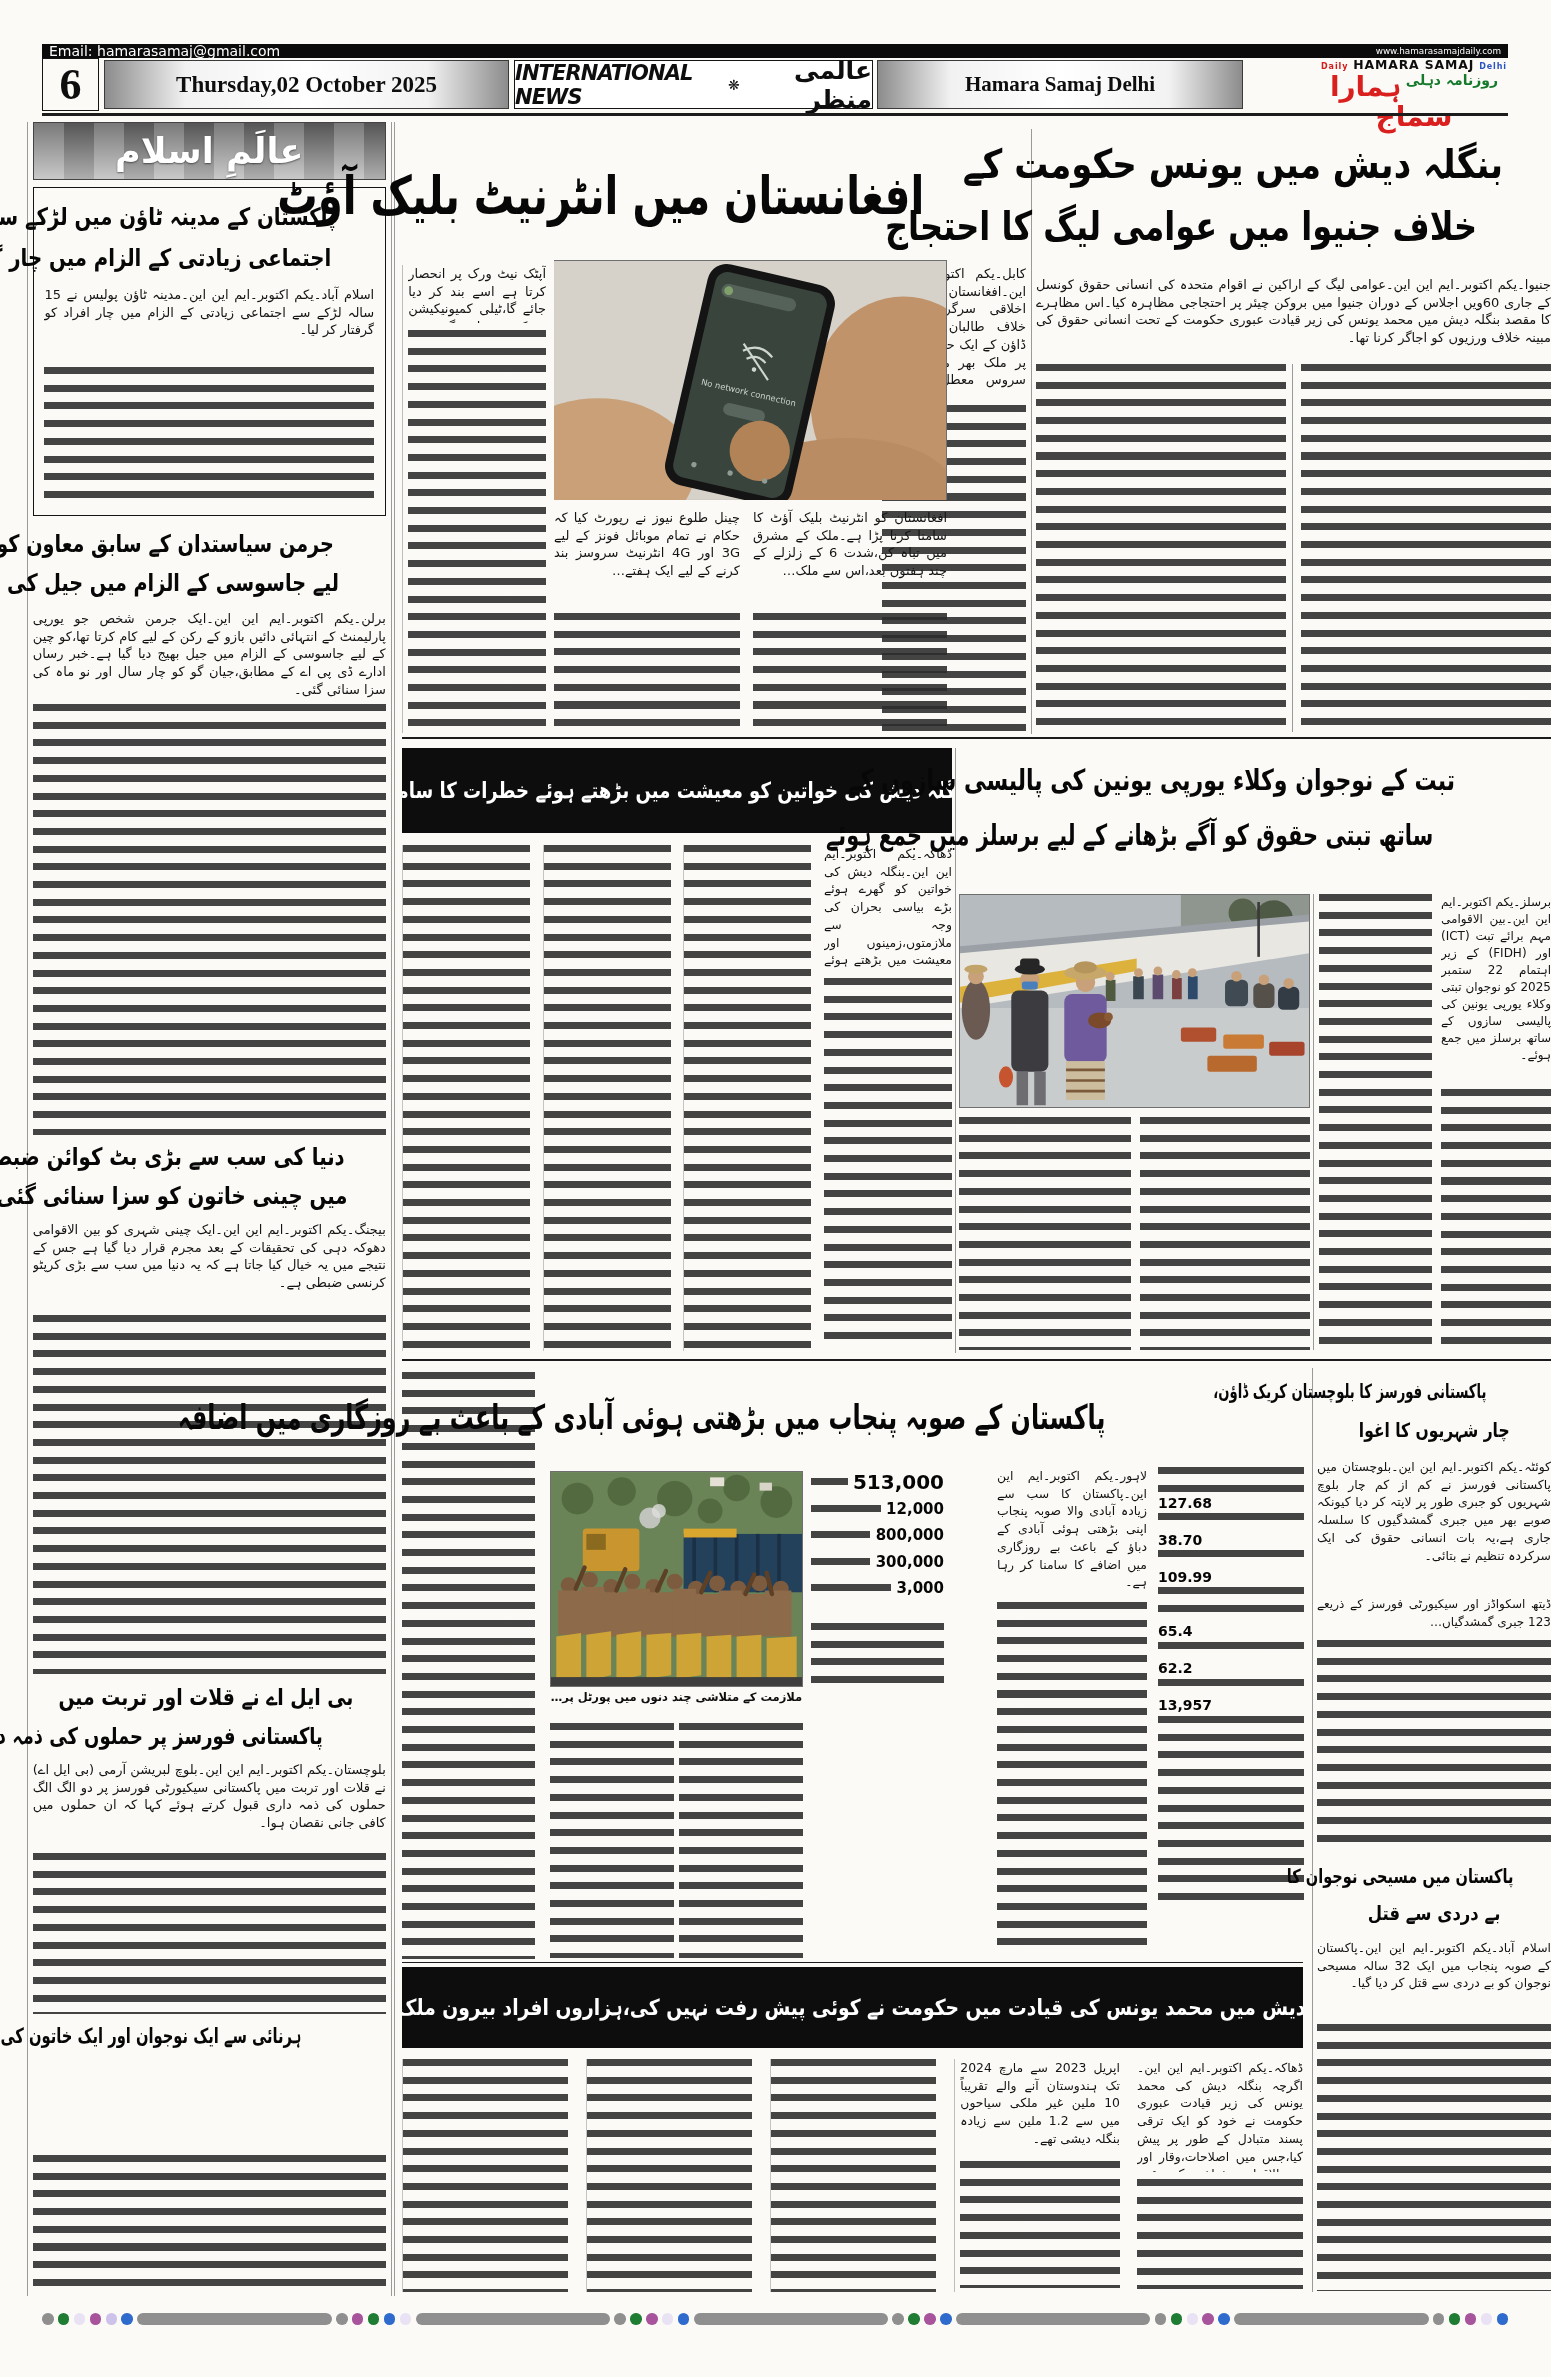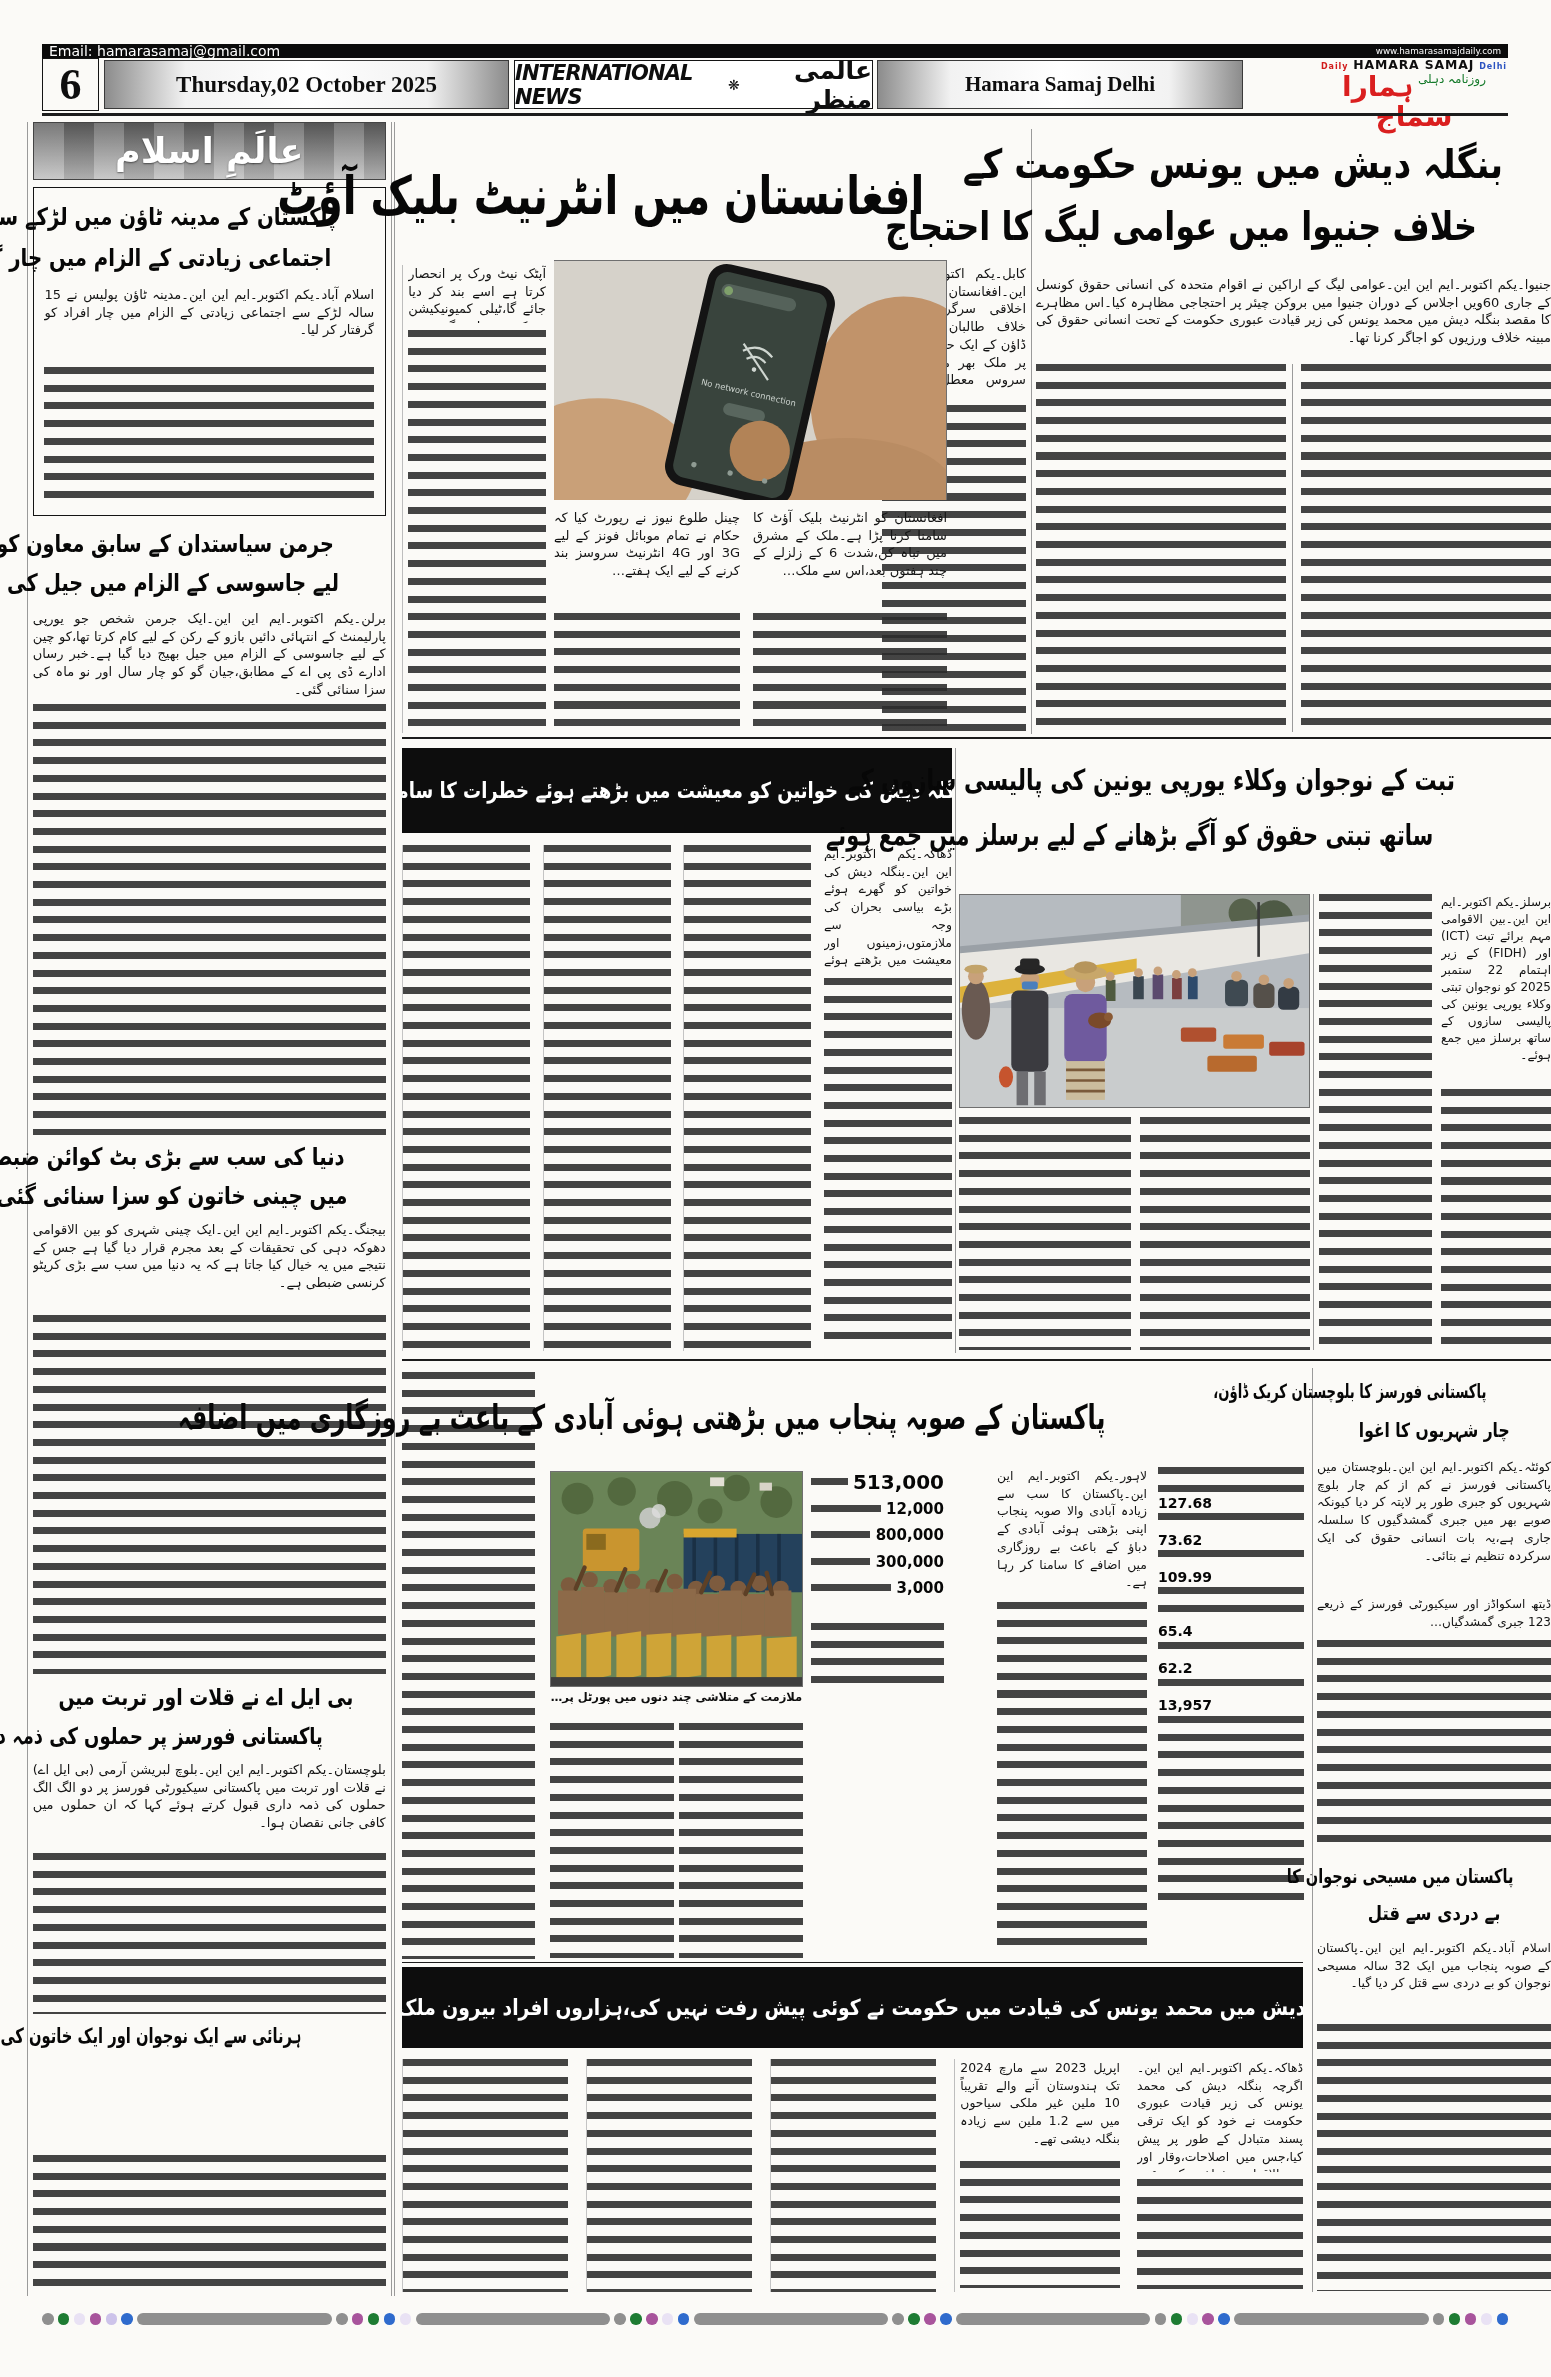--- a/index.html
+++ b/index.html
@@ -64,21 +64,21 @@
     <span class="serif en" style="font-size:21px;font-weight:bold">Hamara Samaj Delhi</span>
   </div>
 
   <div class="p" style="left:1319px;top:57px;width:190px;height:55px;text-align:center">
     <div class="en" style="font-size:12.4px;letter-spacing:0.9px">
       <span style="color:#d11a1a;font-size:8px;font-weight:bold">Daily</span>
       <span style="font-weight:bold">HAMARA SAMAJ</span>
       <span style="color:#2a52c0;font-size:8px;font-weight:bold">Delhi</span>
     </div>
     <div>
-      <span class="ur" style="color:#157a2b;font-size:12px;font-weight:normal;vertical-align:top">روزنامہ دہلی</span>
+      <span class="ur" style="color:#157a2b;font-size:14px;font-weight:bold;vertical-align:top">روزنامہ دہلی</span>
       <span class="ur" style="color:#da1f1f;font-size:28px;font-weight:bold;line-height:30px">ہمارا سماج</span>
     </div>
   </div>
 
   <div class="p hrule" style="left:42px;top:113px;width:1466px;height:2.7px"></div>
 
   <div class="p" style="left:26.5px;top:122px;width:365px;height:2174px;border-left:0.9px solid #9a9a9a;border-right:0.9px solid #9a9a9a">
 
     <div class="p aalam" style="left:5.3px;top:0;width:353px;height:58px">
       <span>عالَمِ اسلام</span>
@@ -379,21 +379,21 @@
 
   <div class="p" style="left:997px;top:1467px;width:150px;height:491px">
     <p class="body-txt" style="height:126px;font-size:12.4px">لاہور۔یکم اکتوبر۔ایم این این۔پاکستان کا سب سے زیادہ آبادی والا صوبہ پنجاب اپنی بڑھتی ہوئی آبادی کے دباؤ کے باعث بے روزگاری میں اضافے کا سامنا کر رہا ہے۔</p>
     <div class="tx" style="height:354px;margin-top:8.8px"></div>
   </div>
 
   <div class="p figcol" style="left:1158px;top:1467px;width:146px">
     <div class="tx" style="height:26.5px"></div>
     <span class="num">127.68</span>
     <div class="tx" style="height:17.7px"></div>
-    <span class="num">73.62</span>
+    <span class="num">38.70</span>
     <div class="tx" style="height:17.7px"></div>
     <span class="num">109.99</span>
     <div class="tx" style="height:35px"></div>
     <span class="num">65.4</span>
     <div class="tx" style="height:17.7px"></div>
     <span class="num">62.2</span>
     <div class="tx" style="height:17.7px"></div>
     <span class="num">13,957</span>
     <div class="tx" style="height:184px"></div>
   </div>

